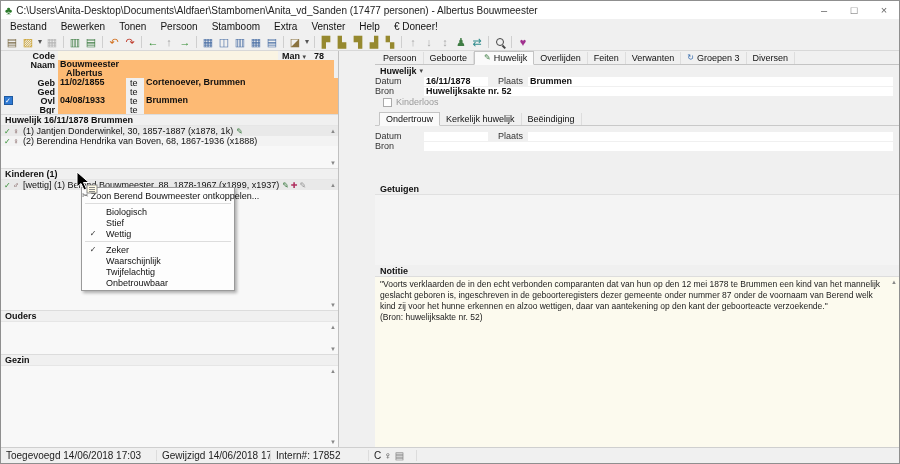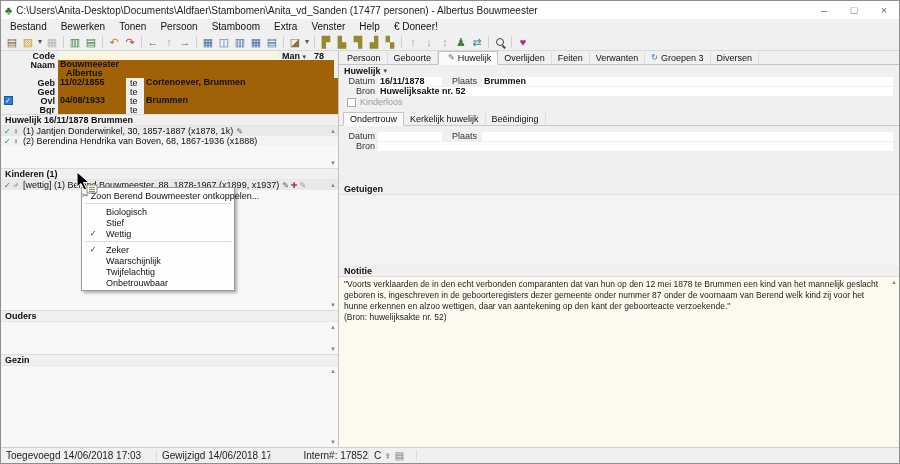--- a/index.html
+++ b/index.html
@@ -14,28 +14,28 @@
   .menubar{height:15px;display:flex;align-items:center;font-size:10px;padding-left:2px;background:#f0f0f0;}
   .mi{padding:0 7px;}
   
   .toolbar{height:16px;display:flex;align-items:center;padding:0 3px;border-bottom:1px solid #d8d8d8;background:#f0f0f0;}
   .tbi{width:16px;height:14px;display:flex;align-items:center;justify-content:center;font-size:11px;line-height:14px;}
   .tbi.sm{width:8px;font-size:8px;}
   .tsep{width:1px;height:12px;background:#cfcfcf;margin:0 3px;}
   .lens{width:6px;height:6px;border:1.5px solid #444;border-radius:50%;position:relative;display:inline-block;}
   .lens::after{content:"";position:absolute;width:4px;height:1.5px;background:#444;transform:rotate(45deg);right:-3px;bottom:-2px;}
   
-  .content{display:flex;height:396px;}
+  .content{display:flex;height:396px;gap:36px;}
   .left{width:337px;border-right:1px solid #c0c0c0;display:flex;flex-direction:column;background:#f0f0f0;position:relative;}
   .right{flex:1;display:flex;flex-direction:column;background:#f0f0f0;min-width:0;}
   
   .frow{display:flex;align-items:center;height:9px;}
   .cbcol{width:14px;display:flex;justify-content:center;align-items:center;}
   .flbl{width:40px;text-align:right;font-weight:bold;padding-right:3px;}
-  .fval{background:#a16207;height:9px;line-height:9px;font-weight:bold;padding-left:2px;white-space:nowrap;overflow:hidden;}
+  .fval{background:#fdba74;height:9px;line-height:9px;font-weight:bold;padding-left:2px;white-space:nowrap;overflow:hidden;}
   .date{width:66px;}
   .te{width:14px;padding-left:4px;}
   .place{flex:1;}
   .flexf{flex:1;margin-right:4px;}
   .cream{background:#faf4e3;}
   .gsel{font-weight:bold;width:32px;}
   .gsel .dd{font-weight:normal;font-size:7px;color:#444;}
   .age{font-weight:bold;width:24px;}
   .cbx{width:7px;height:7px;background:#2f7ad4;border:1px solid #1f5aa0;color:#fff;font-size:7px;line-height:7px;text-align:center;}
   .cbx.empty{background:#fff;border:1px solid #aaa;color:transparent;}
@@ -64,36 +64,36 @@
   .cursor{position:absolute;left:75px;top:170px;z-index:6;}
   
   .tabsrow{height:13px;display:flex;align-items:flex-end;border-bottom:1px solid #c4c4c4;background:#f0f0f0;padding-left:2px;}
   .tab{height:12px;line-height:12px;padding:0 6px;border-right:1px solid #ddd;display:flex;align-items:center;}
   .tab.active{background:#fafafa;border:1px solid #c4c4c4;border-bottom:1px solid #fafafa;margin-bottom:-1px;}
   .tabico{color:#3f7d44;margin-right:3px;font-size:8px;}
   .tabico.g{color:#3a6fb0;}
   .hdrrow{height:11px;display:flex;align-items:center;font-weight:bold;padding-left:5px;}
   .hdrrow .dd{font-size:7px;color:#444;margin-left:3px;font-weight:normal;}
   .drow{display:flex;align-items:center;height:10px;}
-  .dlbl{width:36px;text-align:right;padding-right:3px;color:#333;}
+  .dlbl{width:36px;text-align:left;padding-right:13px;color:#333;}
   .dfield{background:#fff;height:9px;line-height:9px;font-weight:bold;padding-left:2px;white-space:nowrap;}
   .datew{width:62px;}
   .plbl{width:30px;padding-left:10px;color:#333;}
   .krow{height:11px;display:flex;align-items:flex-end;padding-left:8px;color:#9a9a9a;}
   .krow .cbx{margin-right:4px;}
   .stabs{height:12px;display:flex;align-items:flex-end;border-bottom:1px solid #c9c9c9;margin-top:3px;padding-left:4px;background:#f0f0f0;}
   .subpanel{height:44px;background:#f0f0f0;padding-top:5px;}
   .glist{height:70px;background:#f4f4f4;border-top:1px solid #e0e0e0;position:relative;}
   .note{flex:1;background:#fcfaee;border-top:1px solid #ddd;padding:2px 10px 2px 5px;line-height:11px;font-size:8.5px;position:relative;color:#222;}
   .note p{margin:0;}
   .gap3{height:3px;} .gap8{height:8px;}
   
   .statusbar{height:15px;border-top:1px solid #cfcfcf;background:#f0f0f0;display:flex;align-items:center;font-size:10px;color:#222;}
   .scell{height:11px;line-height:11px;padding-left:5px;border-right:1px solid #dcdcdc;white-space:nowrap;overflow:hidden;}
-  .s1{width:150px;} .s2{width:108px;} .s3{width:92px;text-align:right;} .s4{width:42px;display:flex;gap:3px;align-items:center;}
+  .s1{width:150px;} .s2{width:108px;} .s3{width:92px;} .s4{width:42px;display:flex;gap:3px;align-items:center;}
   .sfill{flex:1;border-right:none;}
 </style>
 </head>
 <body>
 
 <div class="win">
 
   <div class="titlebar">
     <span class="appicon">♣</span>
     <span class="title">C:\Users\Anita-Desktop\Documents\Aldfaer\Stambomen\Anita_vd_Sanden (17477 personen) - Albertus Bouwmeester</span>

